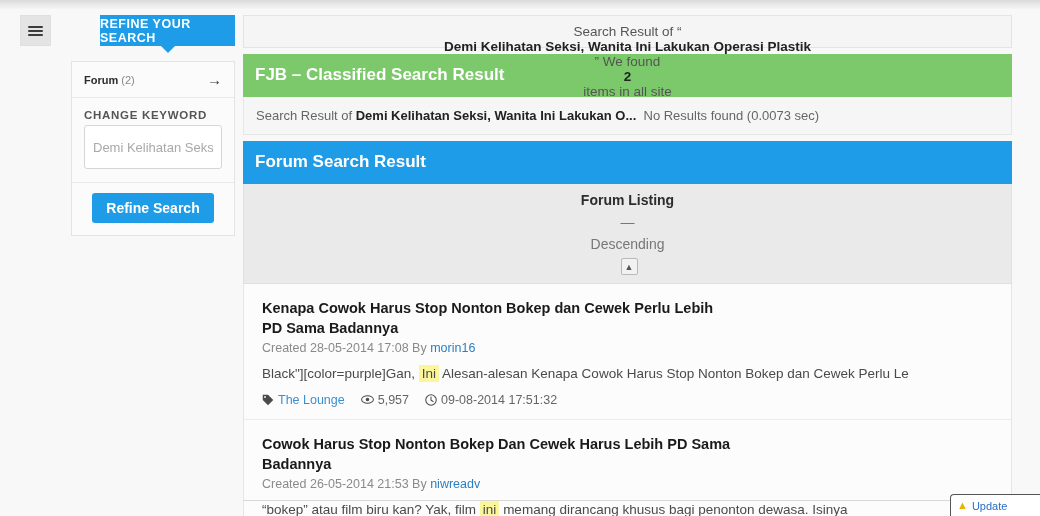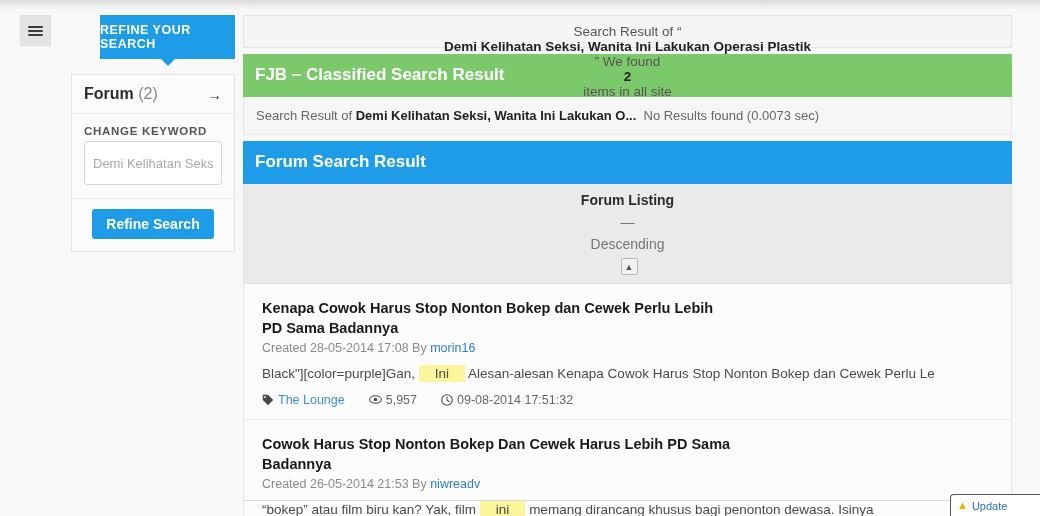--- a/index.html
+++ b/index.html
@@ -35,42 +35,42 @@
   .hamburger .bars i {
     display: block; height: 2px; background: #3b3b3b;
     margin: 2px 0; border-radius: 1px;
   }
 
   
   .sidebar {
     position: absolute; left: 71px; top: 15px; width: 164px;
   }
   .refine-tab {
-    height: 44px; background: #1e9ce8; color: #fff;
+    height: 31px; background: #1e9ce8; color: #fff;
     font-size: 12.5px; font-weight: bold; letter-spacing: .5px;
     display: flex; align-items: center; justify-content: center;
     position: relative; cursor: pointer; margin-left: 29px;
   }
   .refine-tab::after {
     content: ""; position: absolute; bottom: -7px; left: 50%;
     transform: translateX(-50%);
     border-left: 7px solid transparent;
     border-right: 7px solid transparent;
     border-top: 7px solid #1e9ce8;
   }
   .side-card {
     margin-top: 15px; background: #fbfbfb;
     border: 1px solid #e3e3e3;
   }
   .side-row-forum {
     display: flex; align-items: center; justify-content: space-between;
     padding: 10px 12px; border-bottom: 1px solid #e9e9e9;
     cursor: pointer;
   }
-  .side-row-forum .lbl { font-size: 16px; color: #333; }
+  .side-row-forum .lbl { font-size: 11px; color: #333; }
   .side-row-forum .lbl b { font-weight: bold; color: #2c2c2c; }
   .side-row-forum .lbl span { color: #888; font-weight: normal; }
   .arrow-right { font-size: 15px; color: #333; line-height: 1; }
   .side-body { padding: 11px 12px 13px; border-bottom: 1px solid #e9e9e9; }
   .ck-label {
     font-size: 11.5px; font-weight: bold; color: #555;
     letter-spacing: .7px; margin-bottom: 4px;
   }
   .kw-input {
     width: 100%; height: 44px; padding: 4px 8px;
@@ -133,24 +133,24 @@
     border-bottom: 1px solid #ececec;
   }
   .result:last-child { border-bottom: none; }
   .r-title {
     font-size: 14.5px; font-weight: bold; color: #1a1a1a;
     line-height: 1.38; max-width: 470px; cursor: pointer;
   }
   .r-created { font-size: 12.5px; color: #8a8a8a; margin-top: 3px; }
   .r-created a { color: #2a7fc4; text-decoration: none; cursor: pointer; }
   .r-snippet { font-size: 13.5px; color: #4a4a4a; margin-top: 10px; line-height: 1.4; }
-  .hl { background: #fbf59b; padding: 1px 16px; }
+  .hl { background: #fbf59b; padding: 1px 3px; }
   .r-meta {
     margin-top: 9px; font-size: 12.5px; color: #666;
-    display: flex; align-items: center; gap: 24px;
+    display: flex; align-items: center; gap: 16px;
   }
   .r-meta .mi { display: inline-flex; align-items: center; gap: 4px; }
   .r-meta a { color: #3a8fd0; text-decoration: none; cursor: pointer; }
   .r-meta svg { display: block; }
 
   .bottom-divider {
     position: absolute; left: 243px; top: 500px; width: 769px;
     border-top: 1px solid #d8d8d8;
   }
 

